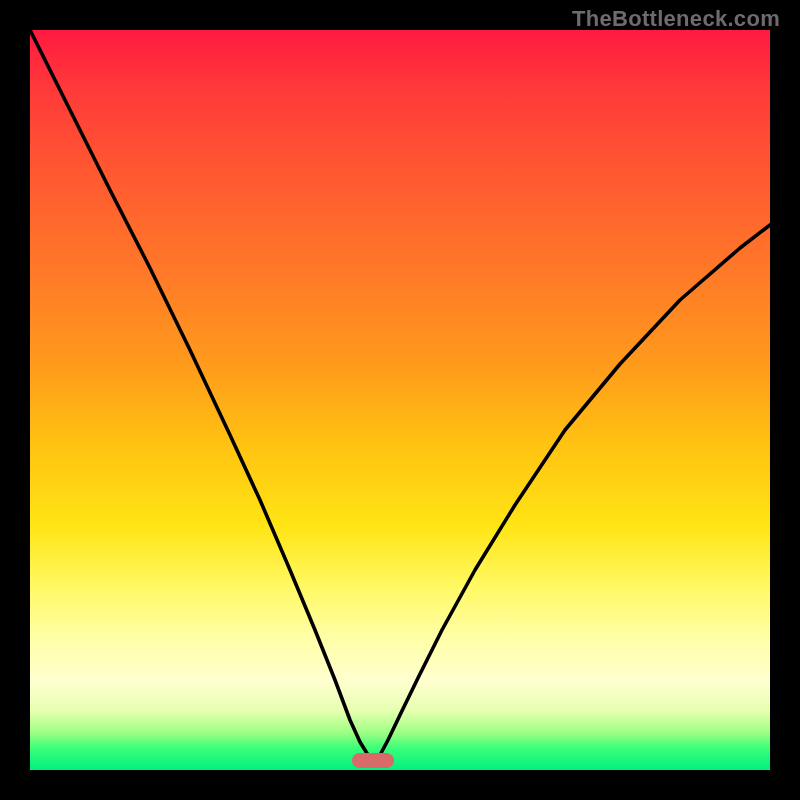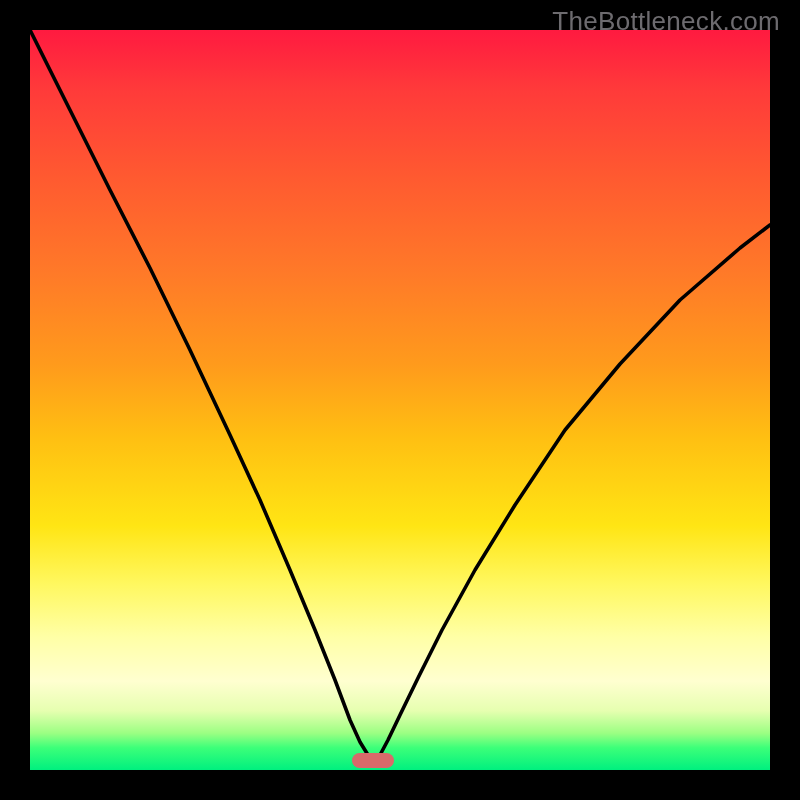--- a/index.html
+++ b/index.html
@@ -53,22 +53,22 @@
     border-radius: 9px;
     background: #d86a6a;
     left: 322px;
     top: 723px;
   }
   .watermark {
     position: absolute;
     top: 6px;
     right: 20px;
     color: #6d6b6f;
-    font-size: 26px;
-    font-weight: 400;
+    font-size: 22px;
+    font-weight: 700;
     letter-spacing: 0.3px;
     user-select: none;
     margin-left: 44px;
   }
 </style>
 </head>
 <body>
 
 <div class="watermark">TheBottleneck.com</div>
 

